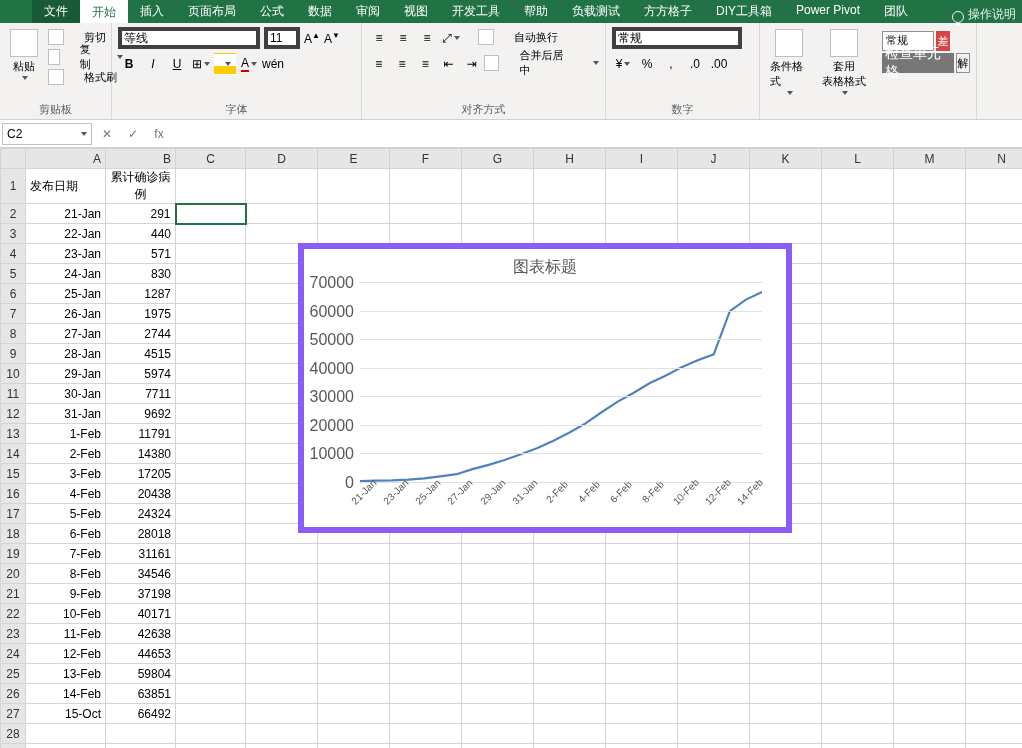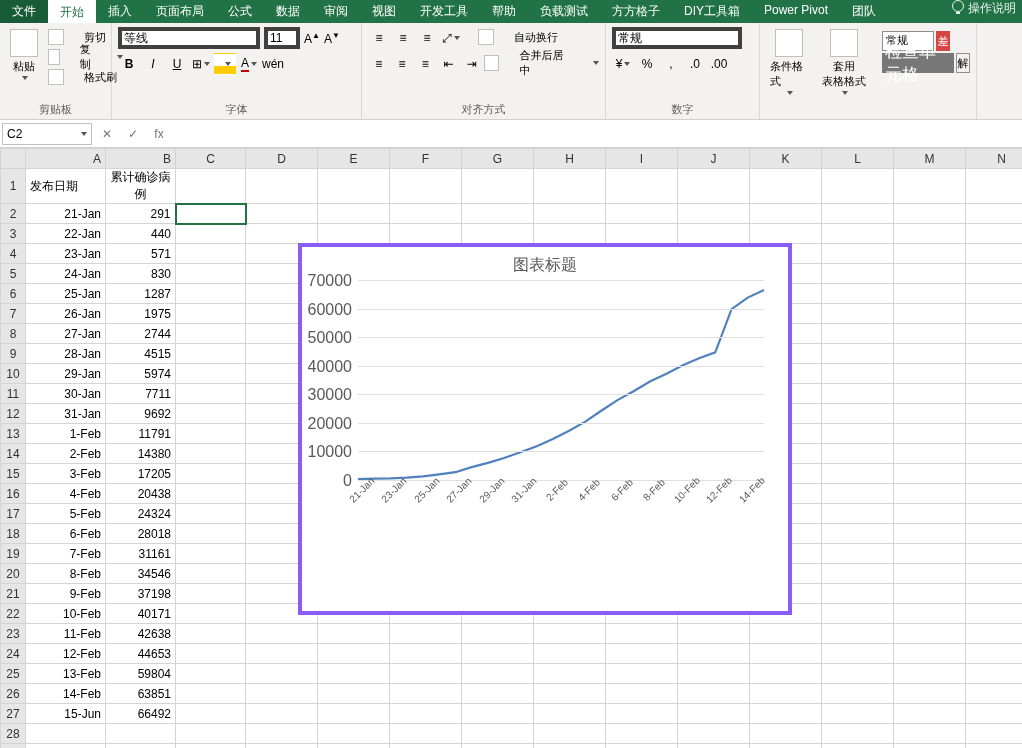--- a/index.html
+++ b/index.html
@@ -1,41 +1,41 @@
 <!DOCTYPE html>
 <html><head>
 <meta charset="utf-8">
 <style>
   * { box-sizing: border-box; margin: 0; padding: 0; font-family: "Microsoft YaHei", "Segoe UI", sans-serif; }
   body { width: 1022px; height: 748px; background: #fff; overflow: hidden; font-size: 12px; }
 
   
-  .tab-bar { display: flex; background: #217346; height: 23px; align-items: stretch; color: #fff; }
+  .tab-bar { display: flex; background: #217346; height: 23px; align-items: stretch; color: #fff; padding-left: 32px; }
   .tab { padding: 3px 12px 0; font-size: 12px; cursor: pointer; white-space: nowrap; }
   .tab.active { background: #fff; color: #217346; border-top: 1px solid #fff; }
   .tab:first-child { background: #185c37; }
-  .tab-hint { display: flex; align-items: flex-start; margin-left: auto; padding: 0 6px; gap: 4px; opacity: 0.9; }
+  .tab-hint { display: flex; align-items: flex-end; margin-left: auto; padding: 0 6px; gap: 4px; opacity: 0.9; }
   .bulb { width: 12px; height: 12px; border: 1px solid #fff; border-radius: 50%; position: relative; }
   .bulb::before { content: ""; position: absolute; width: 4px; height: 2px; background: #fff; bottom: -3px; left: 3px; }
 
   
   .ribbon { background: #f3f2f1; border-bottom: 1px solid #d0d0d0; height: 97px; display: flex; }
   .group { border-right: 1px solid #d8d8d8; padding: 4px 6px 2px; display: flex; flex-direction: column; justify-content: space-between; }
   .group-title { text-align: center; font-size: 11px; color: #5c5c5c; }
   .group-body { display: flex; align-items: flex-start; gap: 6px; flex: 1; }
   .big-btn { display: flex; flex-direction: column; align-items: center; justify-content: center; gap: 2px; padding: 2px 4px; font-size: 11px; cursor: pointer; }
   .big-btn .ico { width: 28px; height: 28px; background: #fff; border: 1px solid #bfbfbf; position: relative; }
   .mini-row { display: flex; align-items: center; gap: 20px; font-size: 11px; height: 20px; cursor: pointer; }
   .ico-sm { width: 16px; height: 16px; border: 1px solid #bfbfbf; background: #fff; display: inline-block; }
   .font-sel { height: 22px; border: 4px solid #404040; background: #fff; font-size: 12px; padding: 0 2px; }
   .btn-row { display: flex; gap: 2px; }
   .btn-row .b { width: 22px; height: 22px; display: flex; align-items: center; justify-content: center; border: 1px solid transparent; cursor: pointer; font-size: 12px; }
   .dd-ar { width: 0; height: 0; border-left: 3px solid transparent; border-right: 3px solid transparent; border-top: 4px solid #555; display: inline-block; vertical-align: middle; margin-left: 2px; }
   .sty-box { width: 52px; height: 20px; border: 1px solid #8f8f8f; background: #fff; font-size: 11px; padding: 1px 3px; }
-  .sty-grey { width: 72px; height: 20px; background: #777; color: #fff; font-size: 17px; padding: 1px 3px; display: flex; align-items: center; }
+  .sty-grey { width: 72px; height: 20px; background: #777; color: #fff; font-size: 14px; padding: 1px 3px; display: flex; align-items: center; }
   .sty-red { width: 14px; height: 20px; background: #d64444; color: #fff; font-size: 11px; display: flex; align-items: center; justify-content: center; }
 
   
   .fbar { height: 28px; border-bottom: 1px solid #d0d0d0; display: flex; align-items: center; background: #fff; }
   .name-combo { width: 90px; height: 22px; border: 1px solid #c0c0c0; margin-left: 2px; padding: 0 4px; font-size: 12px; display: flex; align-items: center; justify-content: space-between; }
   .fx-area { display: flex; align-items: center; margin-left: 6px; gap: 8px; color: #777; }
   .fx-btn { width: 18px; text-align: center; cursor: pointer; }
   .fx-input { border: none; outline: none; width: 700px; height: 20px; font-size: 12px; padding-left: 4px; }
 
   
@@ -46,21 +46,21 @@
   table.sheet tbody th { background: #e6e6e6; text-align: center; font-weight: normal; color: #333; width: 25px; }
   table.sheet .colA { width: 80px; text-align: right; }
   table.sheet .colB { width: 70px; text-align: right; }
   table.sheet .colC { width: 70px; }
   table.sheet .colRest { width: 72px; }
   .corner { width: 25px; background: #e6e6e6; }
   .hdr-left { text-align: left !important; }
   .sel-cell { border: 2px solid #217346 !important; }
 
   
-  .chart { position: absolute; left: 298px; top: 95px; width: 494px; height: 372px; background: #fff; border: 4px solid #8b5cf6; }
+  .chart { position: absolute; left: 298px; top: 95px; width: 494px; height: 290px; background: #fff; border: 6px solid #8b5cf6; }
   .chart-title { text-align: center; font-size: 16px; color: #595959; margin: 8px 0 4px; }
   .plot { position: relative; height: 200px; margin: 0 24px 0 56px; }
   .grid-h { position: absolute; left: 0; right: 0; border-top: 1px solid #e0e0e0; }
   .y-label { position: absolute; right: 100%; margin-right: 6px; font-size: 16px; color: #595959; transform: translateY(-50%); }
   .x-labels { position: relative; height: 50px; margin-left: 56px; margin-right: 24px; }
   .x-label { position: absolute; font-size: 10px; color: #595959; transform: translate(-50%,0) rotate(-45deg); transform-origin: top center; white-space: nowrap; top: 6px; }
   svg.line { position: absolute; inset: 0; width: 100%; height: 100%; }
   svg.line polyline { fill: none; stroke: #4f81bd; stroke-width: 2.2; }
 
   .underline-a { border-bottom: 2px solid #c00; }
@@ -689,21 +689,21 @@
           <td class="colRest"></td>
           <td class="colRest"></td>
           <td class="colRest"></td>
           <td class="colRest"></td>
           <td class="colRest"></td>
           <td class="colRest"></td>
           <td class="colRest"></td>
         </tr>
         <tr>
           <th>27</th>
-          <td class="colA">15-Jun</td>
+          <td class="colA">15-Oct</td>
           <td class="colB">66492</td>
           <td class="colC"></td>
           <td class="colRest"></td>
           <td class="colRest"></td>
           <td class="colRest"></td>
           <td class="colRest"></td>
           <td class="colRest"></td>
           <td class="colRest"></td>
           <td class="colRest"></td>
           <td class="colRest"></td>

